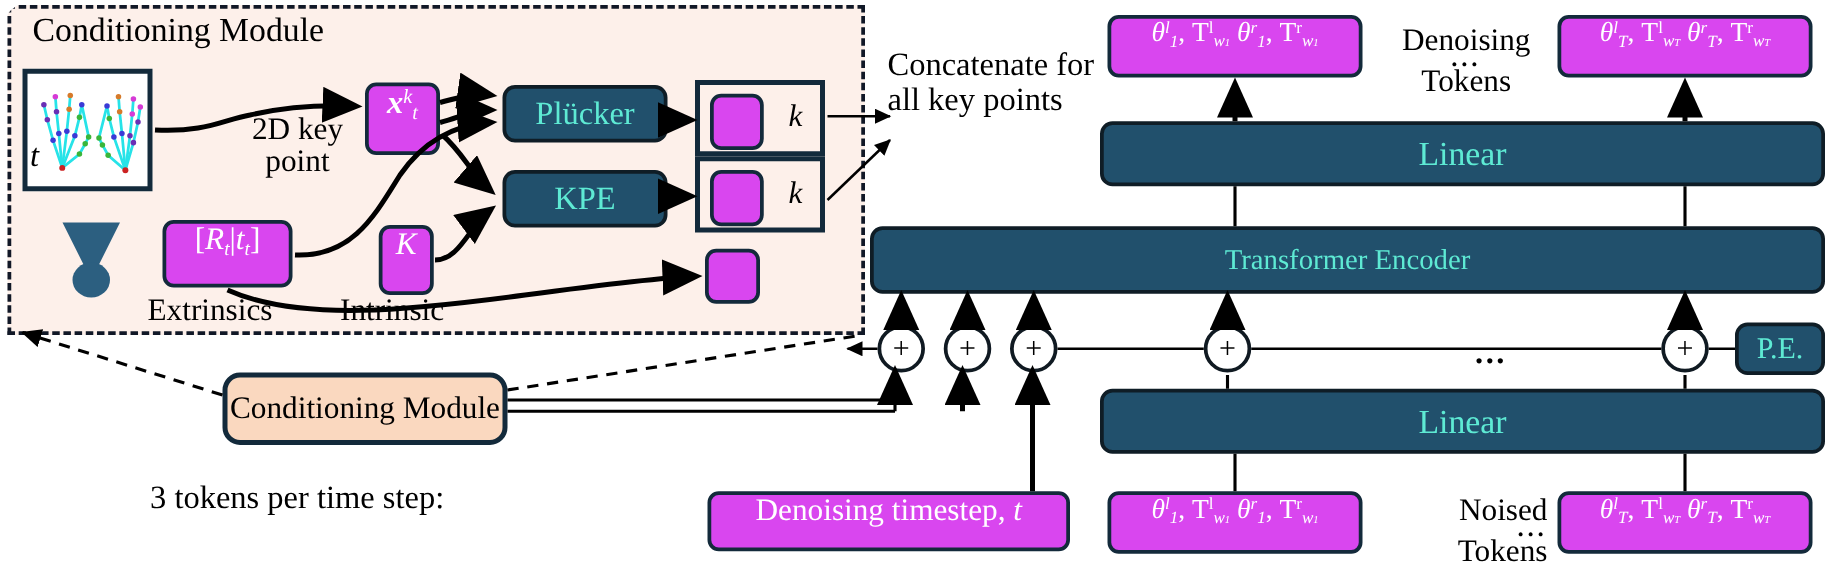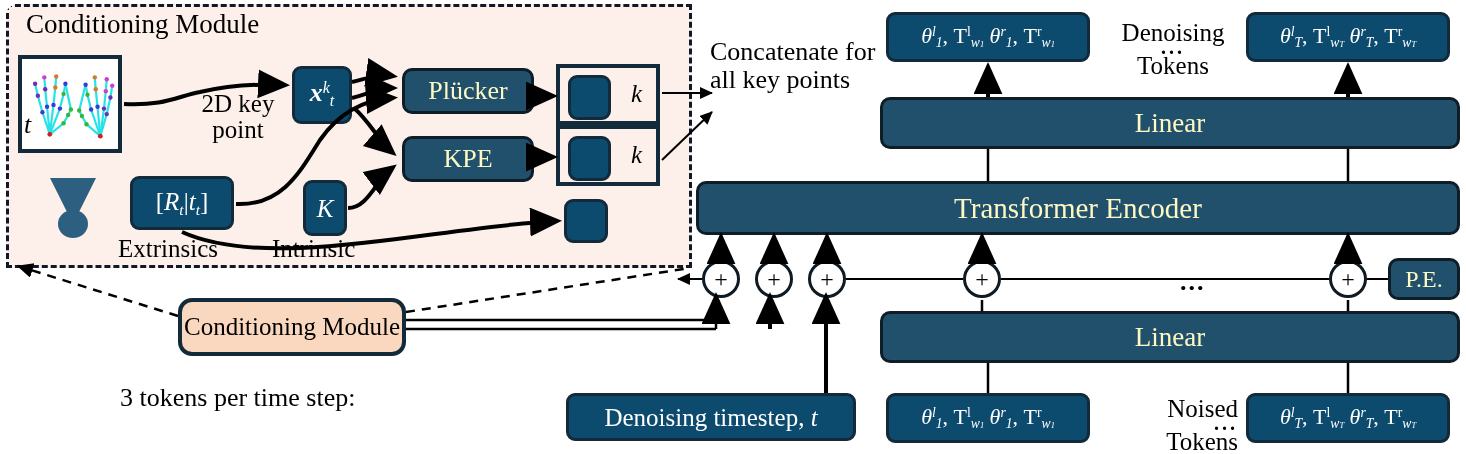--- a/index.html
+++ b/index.html
@@ -40,34 +40,34 @@
   #kp-t{
     left:24px; top:110px; font-size:26px; font-style:italic; color:#000;
   }
 
   
   #camera-icon{ left:44px; top:172px; width:58px; height:68px;}
   #camera-icon svg{display:block;width:100%;height:100%;}
 
   
   .greenbox{
-    background:#0c4a6e;
+    background:#d946ef;
     border:3px solid #132a3b;
     border-radius:9px;
     color:#ffffff;
-    display:flex; align-items:center; justify-content:center;
+    display:flex; justify-content:center;
     box-sizing:border-box;
     text-align:center;
     line-height:1;
   }
   .bluebox{
     background:#21506c;
     border:3px solid #0f1d26;
     border-radius:10px;
-    color:#fef9c3;
+    color:#5eead4;
     display:flex; align-items:center; justify-content:center;
     box-sizing:border-box;
     text-align:center;
   }
   .peachbox{
     background:#fad8bf;
     border:4px solid #132a3b;
     border-radius:14px;
     color:#000;
     display:flex; align-items:center; justify-content:center;
@@ -115,21 +115,21 @@
   }
 
   
   #concat-label{ left:710px; top:38px; font-size:26px; width:170px; line-height:1.08;}
 
   #tok-out-1{ left:886px; top:12px; width:204px; height:50px; font-size:22px;}
   #tok-out-T{ left:1246px; top:12px; width:204px; height:50px; font-size:22px;}
   #denoised-label{ left:1108px; top:20px; font-size:25px; width:130px; text-align:center; line-height:1.0;}
 
   #linear-top{ left:880px; top:97px; width:580px; height:52px; font-size:27px;}
-  #transformer{ left:696px; top:181px; width:764px; height:54px; font-size:29px;}
+  #transformer{ left:696px; top:181px; width:764px; height:54px; font-size:23px;}
   #linear-bottom{ left:880px; top:311px; width:580px; height:52px; font-size:27px;}
 
   #pe-box{ left:1388px; top:258px; width:72px; height:42px; font-size:24px;}
 
   #timestep-box{ left:566px; top:393px; width:290px; height:48px; font-size:25px;}
   #tok-in-1{ left:886px; top:393px; width:204px; height:50px; font-size:22px;}
   #tok-in-T{ left:1246px; top:393px; width:204px; height:50px; font-size:22px;}
   #noised-label{ left:1108px; top:396px; font-size:25px; width:130px; text-align:right; line-height:1.0;}
 
   #mid-dots{ left:1180px; top:268px; font-size:26px; font-weight:bold; letter-spacing:2px;}

